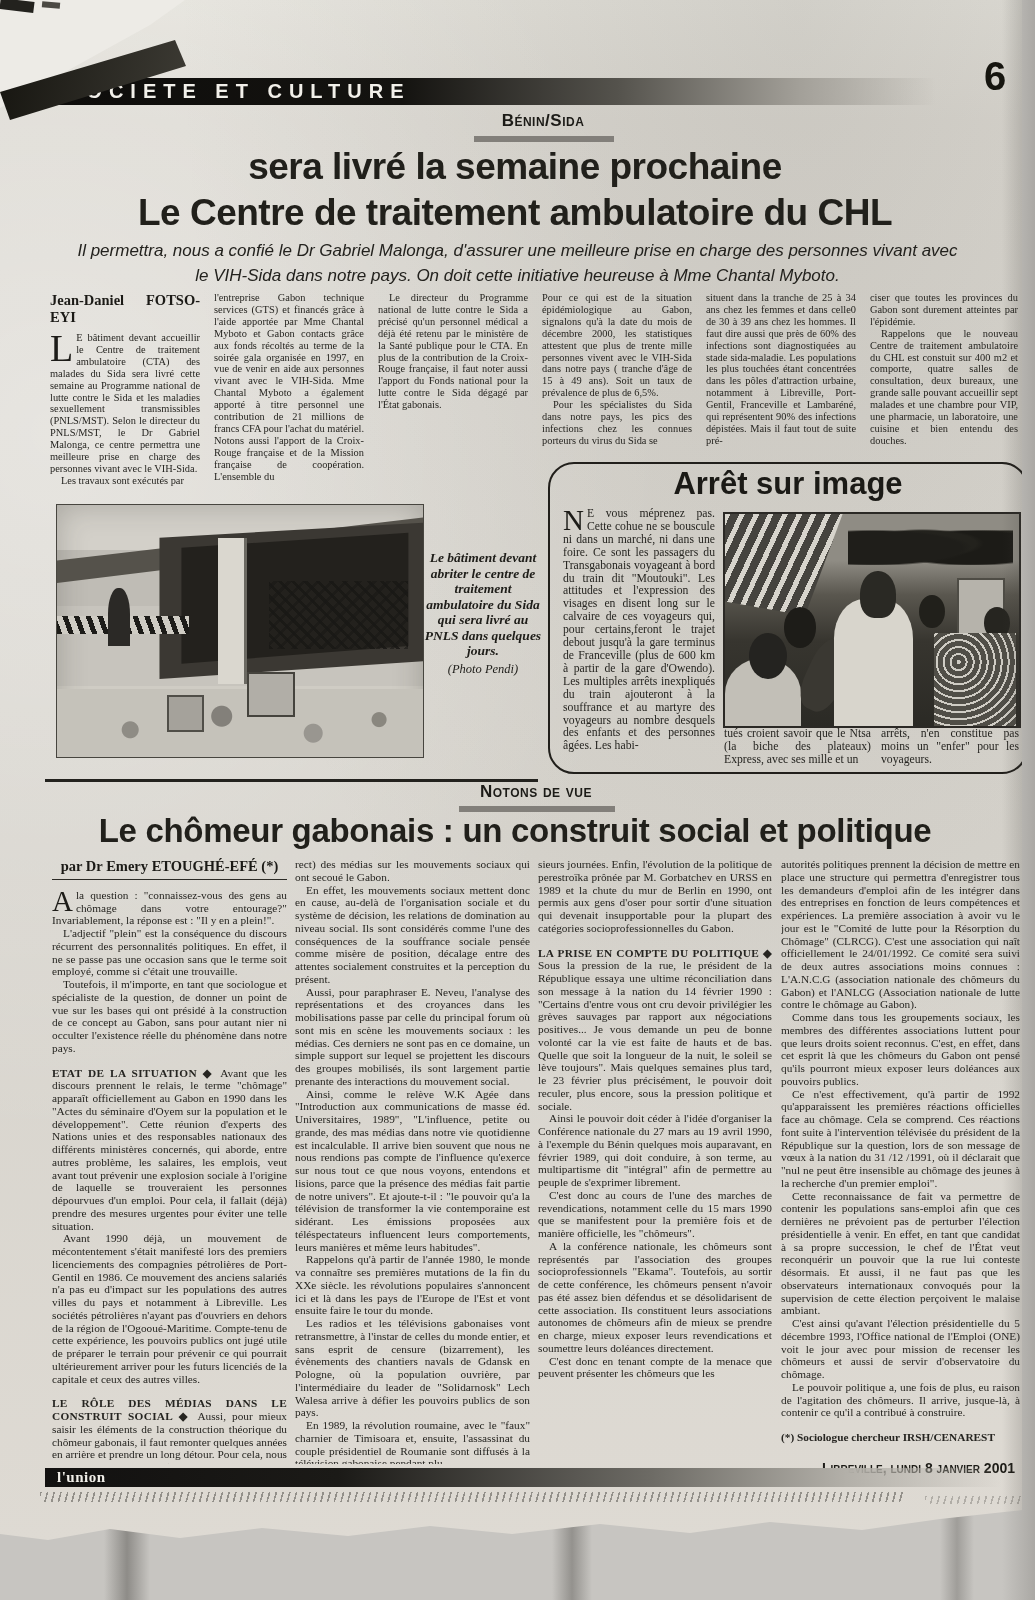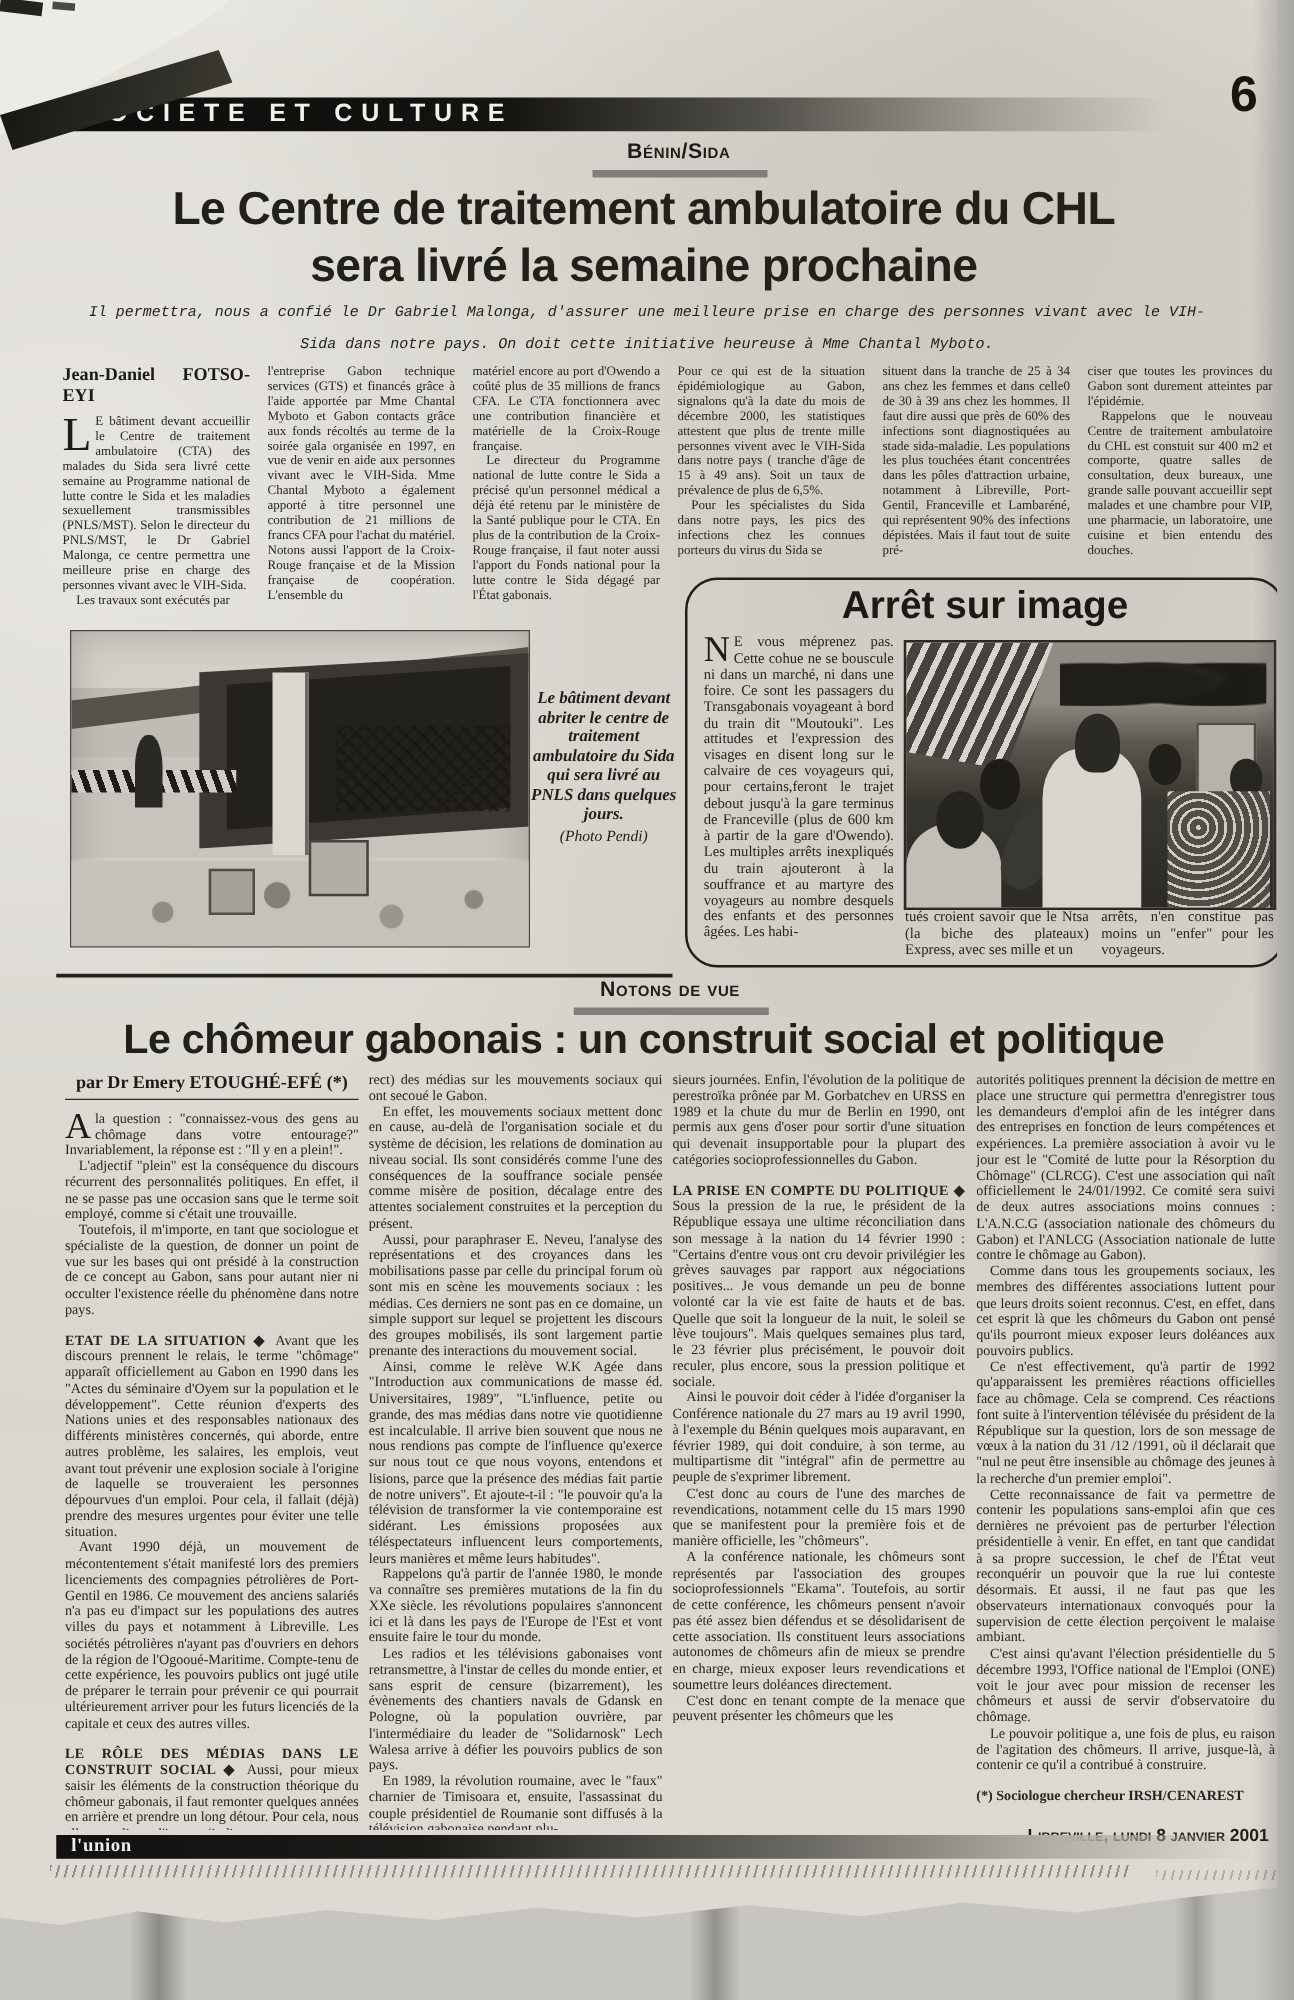--- a/index.html
+++ b/index.html
@@ -49,21 +49,21 @@
   .kbar{position:absolute;height:6px;background:#827f7a;}
   .kbar1{left:474px;top:136px;width:140px;}
   .kbar2{left:459px;top:806px;width:156px;}
 
   
   .hl1{position:absolute;left:55px;top:144px;width:920px;margin:0;text-align:center;
     font-family:"Liberation Sans",sans-serif;font-weight:bold;color:#21201b;
     font-size:37px;line-height:46px;letter-spacing:-.5px;}
   .hl1 span{display:block;}
   .standfirst{position:absolute;left:70px;top:238px;width:895px;margin:0;text-align:center;
-    font-family:Liberation Mono, monospace;font-style:italic;font-size:12px;line-height:25px;color:#23221e;}
+    font-family:Liberation Sans, sans-serif;font-style:italic;font-size:17px;line-height:25px;color:#23221e;}
   .hl2{position:absolute;left:55px;top:812px;width:920px;margin:0;text-align:center;
     font-family:"Liberation Sans",sans-serif;font-weight:bold;font-size:33px;color:#21201b;letter-spacing:-.3px;}
 
   
   .ncol{position:absolute;top:292px;width:150px;font-size:10.4px;line-height:11.9px;
     text-align:justify;overflow:hidden;}
   .c1{left:50px;height:212px;}
   .c2{left:214px;height:205px;}
   .c3{left:378px;height:205px;}
   .c4{left:542px;height:170px;}
@@ -181,37 +181,36 @@
     </div>
     <div class="page-num">6</div>
     <div class="fold-light"></div>
     <div class="fold-dark"></div>
     <div class="chip1"></div>
     <div class="chip2"></div>
 
     <div class="kicker k1">Bénin/Sida</div>
     <div class="kbar kbar1"></div>
     <h1 class="hl1">
+      <span>sera livré la semaine prochaine</span>
       <span>Le Centre de traitement ambulatoire du CHL</span>
-      <span>sera livré la semaine prochaine</span>
     </h1>
     <p class="standfirst">Il permettra, nous a confié le Dr Gabriel Malonga, d'assurer une meilleure prise en charge des personnes vivant avec le VIH-Sida dans notre pays. On doit cette initiative heureuse à Mme Chantal Myboto.</p>
 
     <div class="ncol c1">
       <div class="byline1">Jean-Daniel FOTSO-EYI</div>
       <div>
           <p class="para d3"><span class="dropcap">L</span>E bâtiment devant accueillir le Centre de traitement ambulatoire (CTA) des malades du Sida sera livré cette semaine au Programme national de lutte contre le Sida et les maladies sexuellement transmissibles (PNLS/MST). Selon le directeur du PNLS/MST, le Dr Gabriel Malonga, ce centre permettra une meilleure prise en charge des personnes vivant avec le VIH-Sida.</p>
           <p class="para ind">Les travaux sont exécutés par</p>
         </div>
     </div>
     <div class="ncol c2">
         <p class="para">l'entreprise Gabon technique services (GTS) et financés grâce à l'aide apportée par Mme Chantal Myboto et Gabon contacts grâce aux fonds récoltés au terme de la soirée gala organisée en 1997, en vue de venir en aide aux personnes vivant avec le VIH-Sida. Mme Chantal Myboto a également apporté à titre personnel une contribution de 21 millions de francs CFA pour l'achat du matériel. Notons aussi l'apport de la Croix-Rouge française et de la Mission française de coopération. L'ensemble du</p>
       </div>
     <div class="ncol c3">
-        <p class="para">matériel encore au port d'Owendo a coûté plus de 35 millions de francs CFA. Le CTA fonctionnera avec une contribution financière et matérielle de la Croix-Rouge française.</p>
         <p class="para ind">Le directeur du Programme national de lutte contre le Sida a précisé qu'un personnel médical a déjà été retenu par le ministère de la Santé publique pour le CTA. En plus de la contribution de la Croix-Rouge française, il faut noter aussi l'apport du Fonds national pour la lutte contre le Sida dégagé par l'État gabonais.</p>
       </div>
     <div class="ncol c4">
         <p class="para">Pour ce qui est de la situation épidémiologique au Gabon, signalons qu'à la date du mois de décembre 2000, les statistiques attestent que plus de trente mille personnes vivent avec le VIH-Sida dans notre pays ( tranche d'âge de 15 à 49 ans). Soit un taux de prévalence de plus de 6,5%.</p>
         <p class="para ind">Pour les spécialistes du Sida dans notre pays, les pics des infections chez les connues porteurs du virus du Sida se</p>
       </div>
     <div class="ncol c5">
         <p class="para">situent dans la tranche de 25 à 34 ans chez les femmes et dans celle0 de 30 à 39 ans chez les hommes. Il faut dire aussi que près de 60% des infections sont diagnostiquées au stade sida-maladie. Les populations les plus touchées étant concentrées dans les pôles d'attraction urbaine, notamment à Libreville, Port-Gentil, Franceville et Lambaréné, qui représentent 90% des infections dépistées. Mais il faut tout de suite pré-</p>
       </div>
     <div class="ncol c6">

